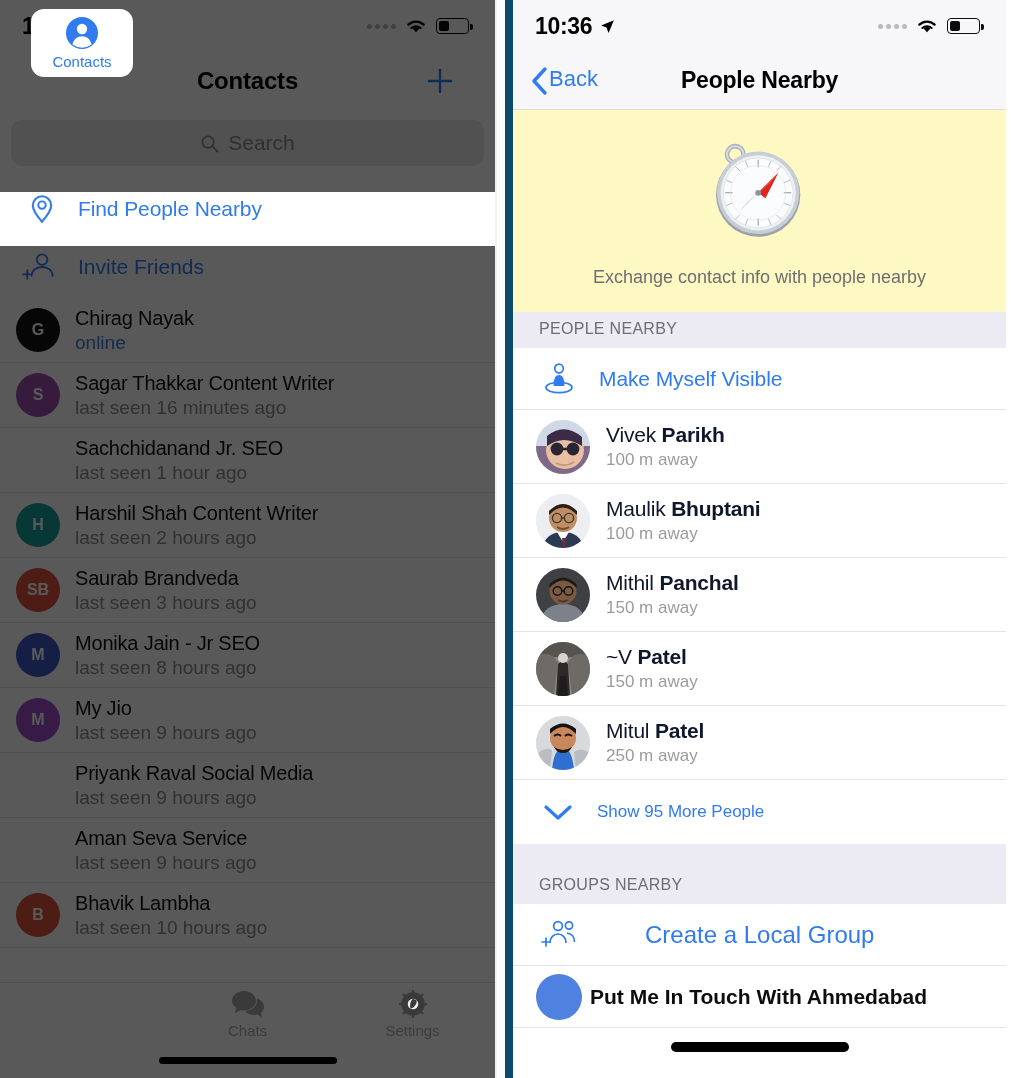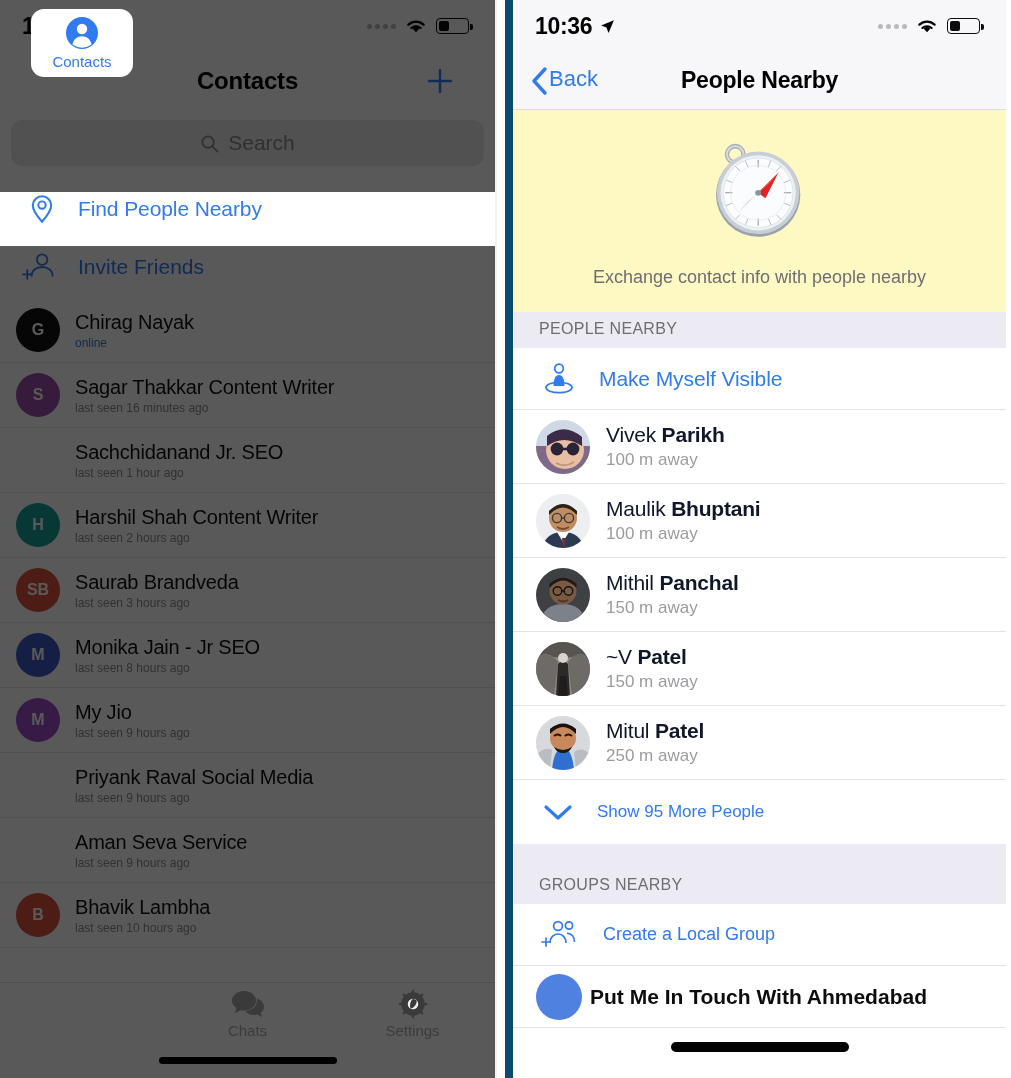--- a/index.html
+++ b/index.html
@@ -121,21 +121,21 @@
     border-bottom: 1px solid rgba(0,0,0,0.10);
   }
   .avatar {
     width:44px; height:44px; border-radius:50%;
     display:flex; align-items:center; justify-content:center;
     color:#fff; font-size:16px; font-weight:600; flex:none;
   }
   .avatar.blank { background: transparent; }
   .contact-txt { display:flex; flex-direction:column; gap:2px; min-width:0; }
   .c-name { font-size:20px; color:#111; letter-spacing:-0.2px; white-space:nowrap;}
-  .c-sub  { font-size:12px; color:#8c8c8c; }
+  .c-sub  { font-size:19px; color:#8c8c8c; }
   .c-sub.online { color:#3a7fd5; }
 
   .tabbar {
     position:absolute; left:0; bottom:0; width:100%;
     height: 96px;
     border-top: 1px solid rgba(0,0,0,0.12);
     display:flex; align-items:flex-start; padding-top:6px;
   }
   .tab { flex:1; display:flex; flex-direction:column; align-items:center; gap:3px; }
   .tab .tlabel { font-size:15px; color:#3c3c3c; }
@@ -213,21 +213,21 @@
     height: 64px; display:flex; align-items:center;
     padding-left:28px; gap:22px; background:#fff;
   }
   .pn-more .lbl { font-size:17px; color:#2f7bef; }
 
   .grp-row {
     height: 62px; display:flex; align-items:center;
     padding-left:23px; gap:8px;
     border-bottom:1px solid #e3e3e6;
   }
-  .grp-row .lbl { font-size:18px; color:#2f7bef; }
+  .grp-row .lbl { font-size:24px; color:#2f7bef;margin-left:42px; }
   .grp-ava { width:46px;height:46px;border-radius:50%;background:#4f82e0;flex:none;}
   .grp-name { font-size:21px; font-weight:bold; color:#0d0d0d; }
   .home-ind-r {
     position:absolute; left:50%; transform:translateX(-50%);
     bottom: 26px; width:178px; height:10px; border-radius:5px; background:#000;
     z-index: 20;
   }
 </style>
 </head>
 <body>

